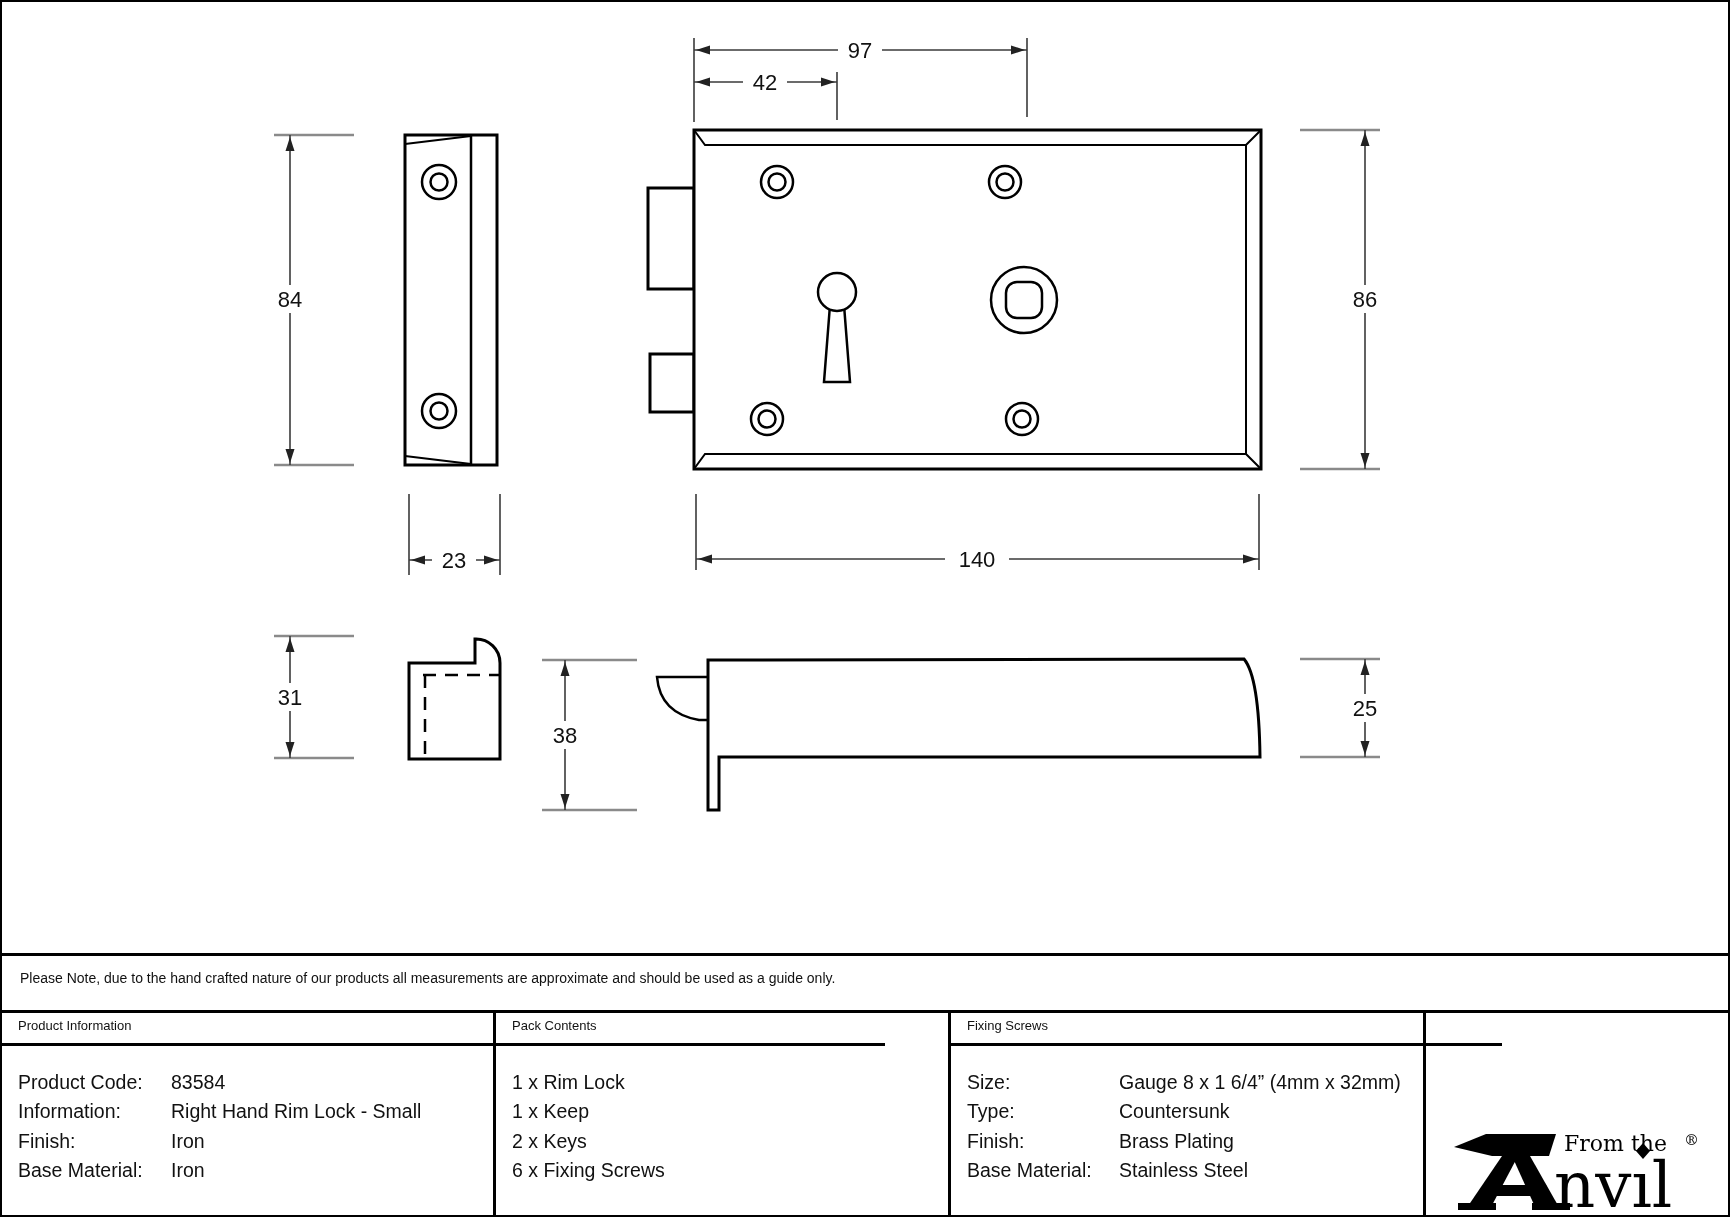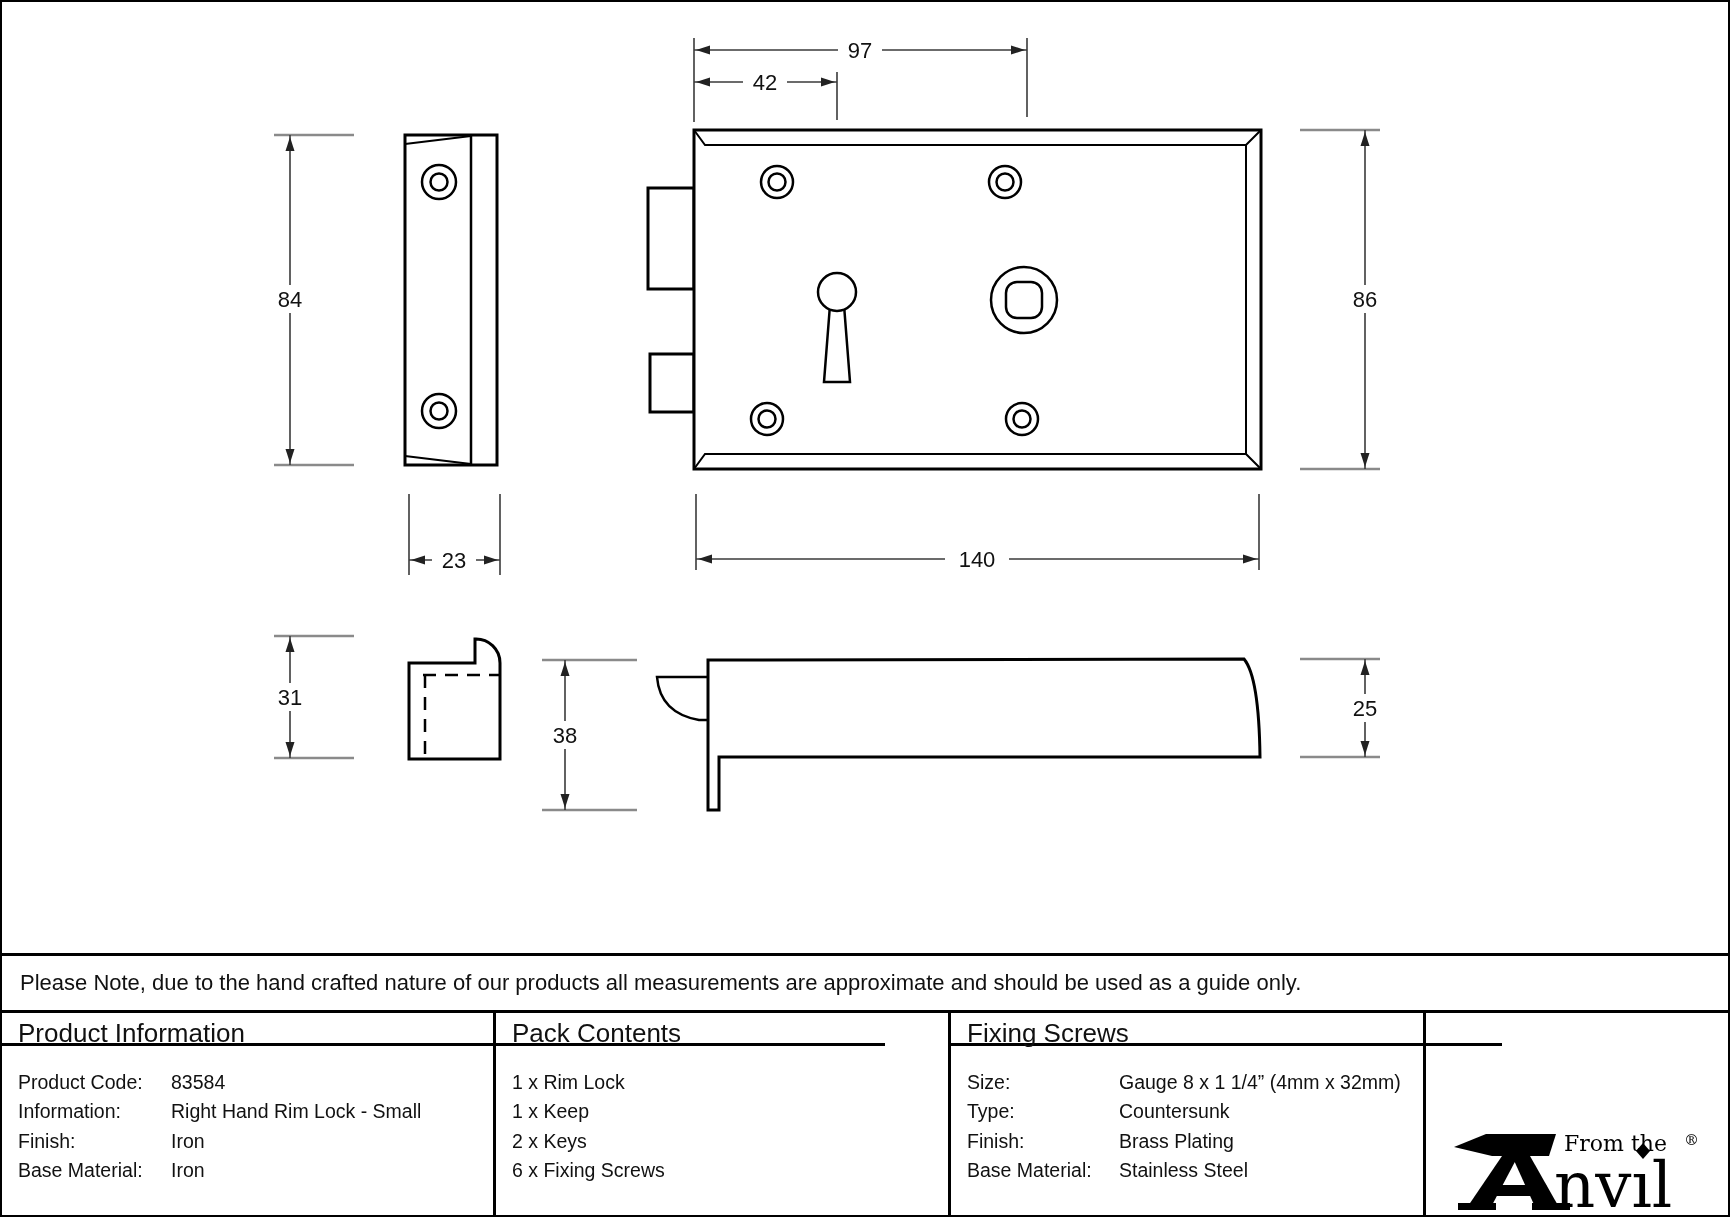--- a/index.html
+++ b/index.html
@@ -2,28 +2,28 @@
 <html><head>
 <meta charset="utf-8">
 <style>
   html,body{margin:0;padding:0;background:#fff;}
   .sheet{position:relative;width:1730px;height:1217px;background:#fff;
          font-family:"Liberation Sans",sans-serif;color:#111;box-sizing:border-box;
          border:2px solid #000;overflow:hidden;}
   .drawing-svg{position:absolute;top:0;left:0;}
   .dim-label{font-family:"Liberation Sans",sans-serif;font-size:22px;fill:#111;text-anchor:middle;}
   .note-row{position:absolute;left:0;right:0;top:951px;height:53px;box-sizing:border-box;
-            border-top:3px solid #000;background:#fff;padding:14px 0 0 18px;font-size:22px;}
+            border-top:3px solid #000;background:#fff;padding:14px 0 0 18px;font-size:14px;}
   .info-table{position:absolute;left:0;right:0;top:1008px;bottom:0;border-top:3px solid #000;box-sizing:border-box;}
   .col{position:absolute;top:0;bottom:0;box-sizing:border-box;}
   .col.c1{left:0;width:491px;}
   .col.c2{left:491px;width:392px;border-left:3px solid #000;}
   .col.c3{left:946px;width:554px;border-left:3px solid #000;}
   .col.c4{left:1421px;right:0;border-left:3px solid #000;display:flex;align-items:flex-end;justify-content:center;}
-  .col-header{height:33px;border-bottom:3px solid #000;box-sizing:border-box;padding:5px 0 0 16px;font-size:26px;}
+  .col-header{height:33px;border-bottom:3px solid #000;box-sizing:border-box;padding:5px 0 0 16px;font-size:13px;}
   .col-body{padding:22px 0 0 16px;font-size:19.5px;line-height:29.4px;}
   .kv .k{display:inline-block;width:153px;}
   .c3 .kv .k{width:152px;}
   .logo-svg text{fill:#000;}
 </style>
 </head>
 <body>
 
 <div class="sheet">
 
@@ -212,21 +212,21 @@
         <div>1 x Rim Lock</div>
         <div>1 x Keep</div>
         <div>2 x Keys</div>
         <div>6 x Fixing Screws</div>
       </div>
     </div>
 
     <div class="col c3">
       <div class="col-header">Fixing Screws</div>
       <div class="col-body">
-        <div class="kv"><span class="k">Size:</span><span>Gauge 8 x 1 1/4” (4mm x 32mm)</span></div>
+        <div class="kv"><span class="k">Size:</span><span>Gauge 8 x 1 6/4” (4mm x 32mm)</span></div>
         <div class="kv"><span class="k">Type:</span><span>Countersunk</span></div>
         <div class="kv"><span class="k">Finish:</span><span>Brass Plating</span></div>
         <div class="kv"><span class="k">Base Material:</span><span>Stainless Steel</span></div>
       </div>
     </div>
 
     <div class="col c4">
       <svg class="logo-svg" width="250" height="92" viewBox="0 0 250 92">
         <g fill="#000">
           <polygon points="2,24 34,11 104,11 97,33 40,33"></polygon>

